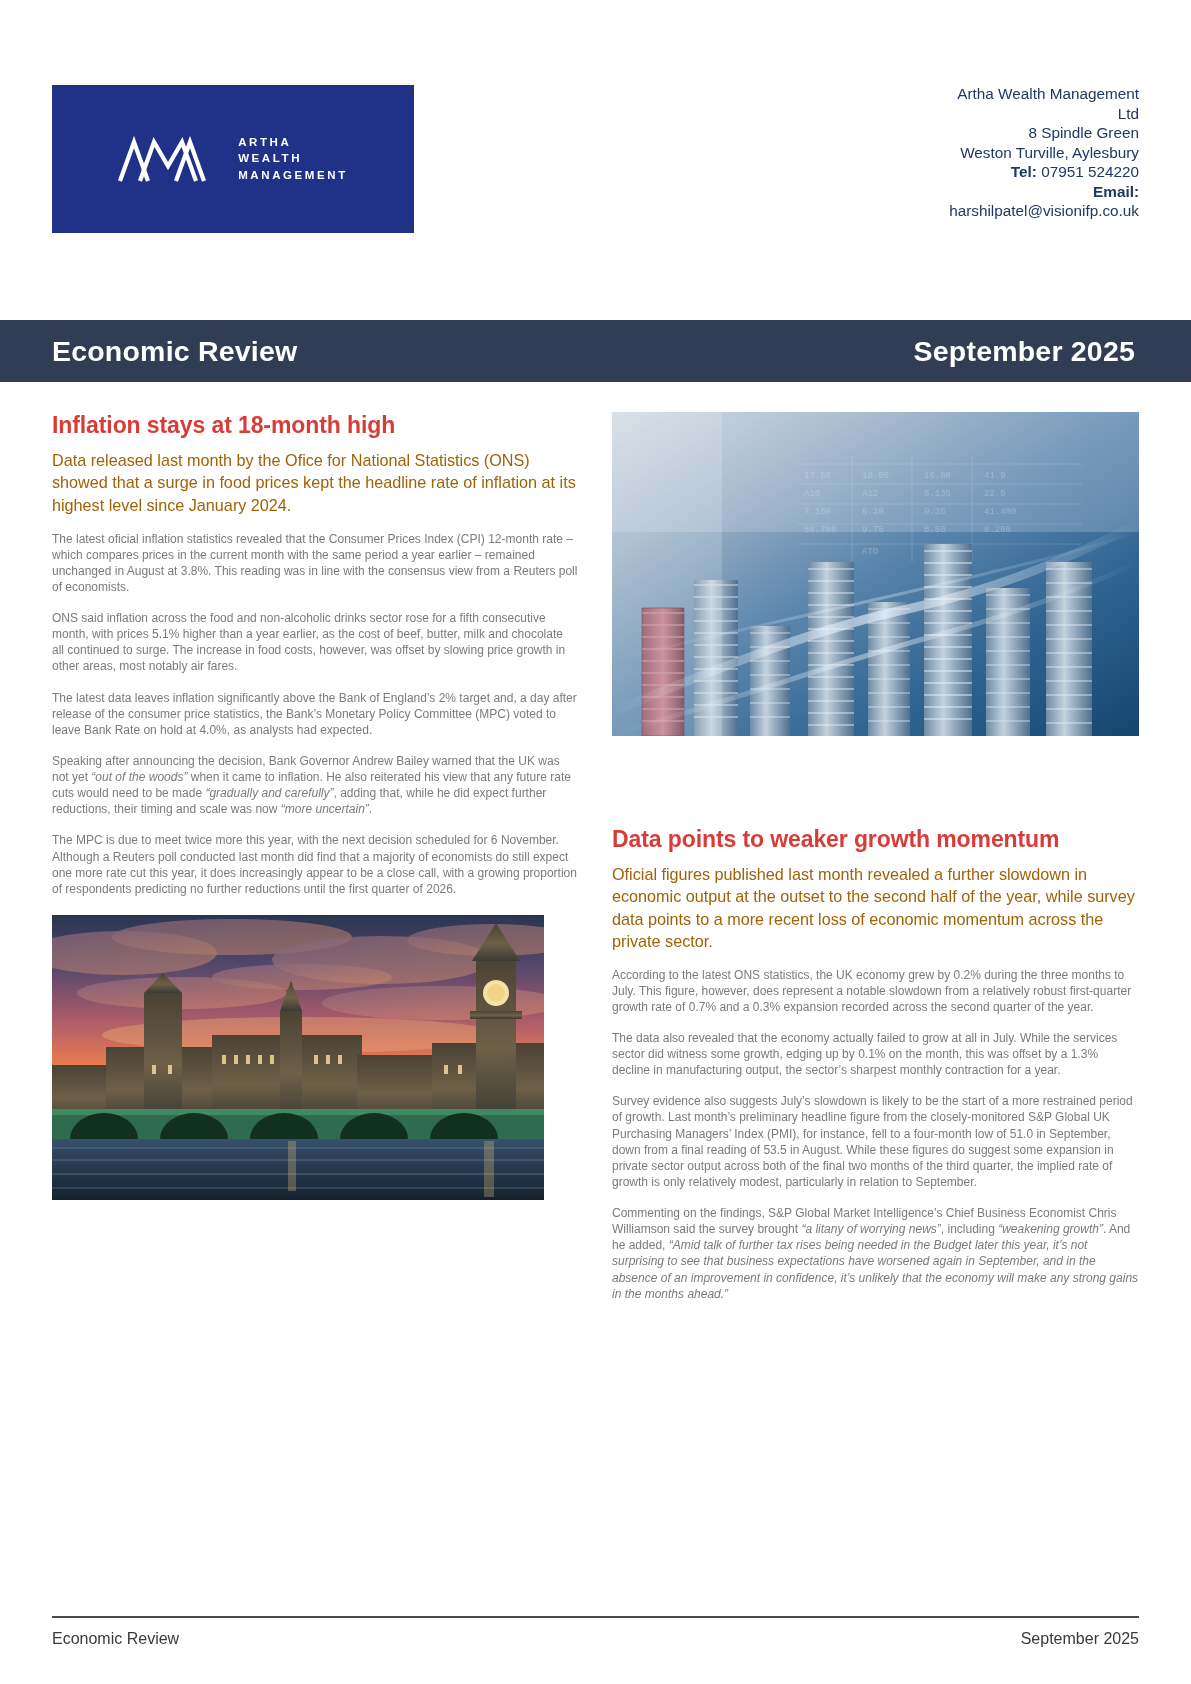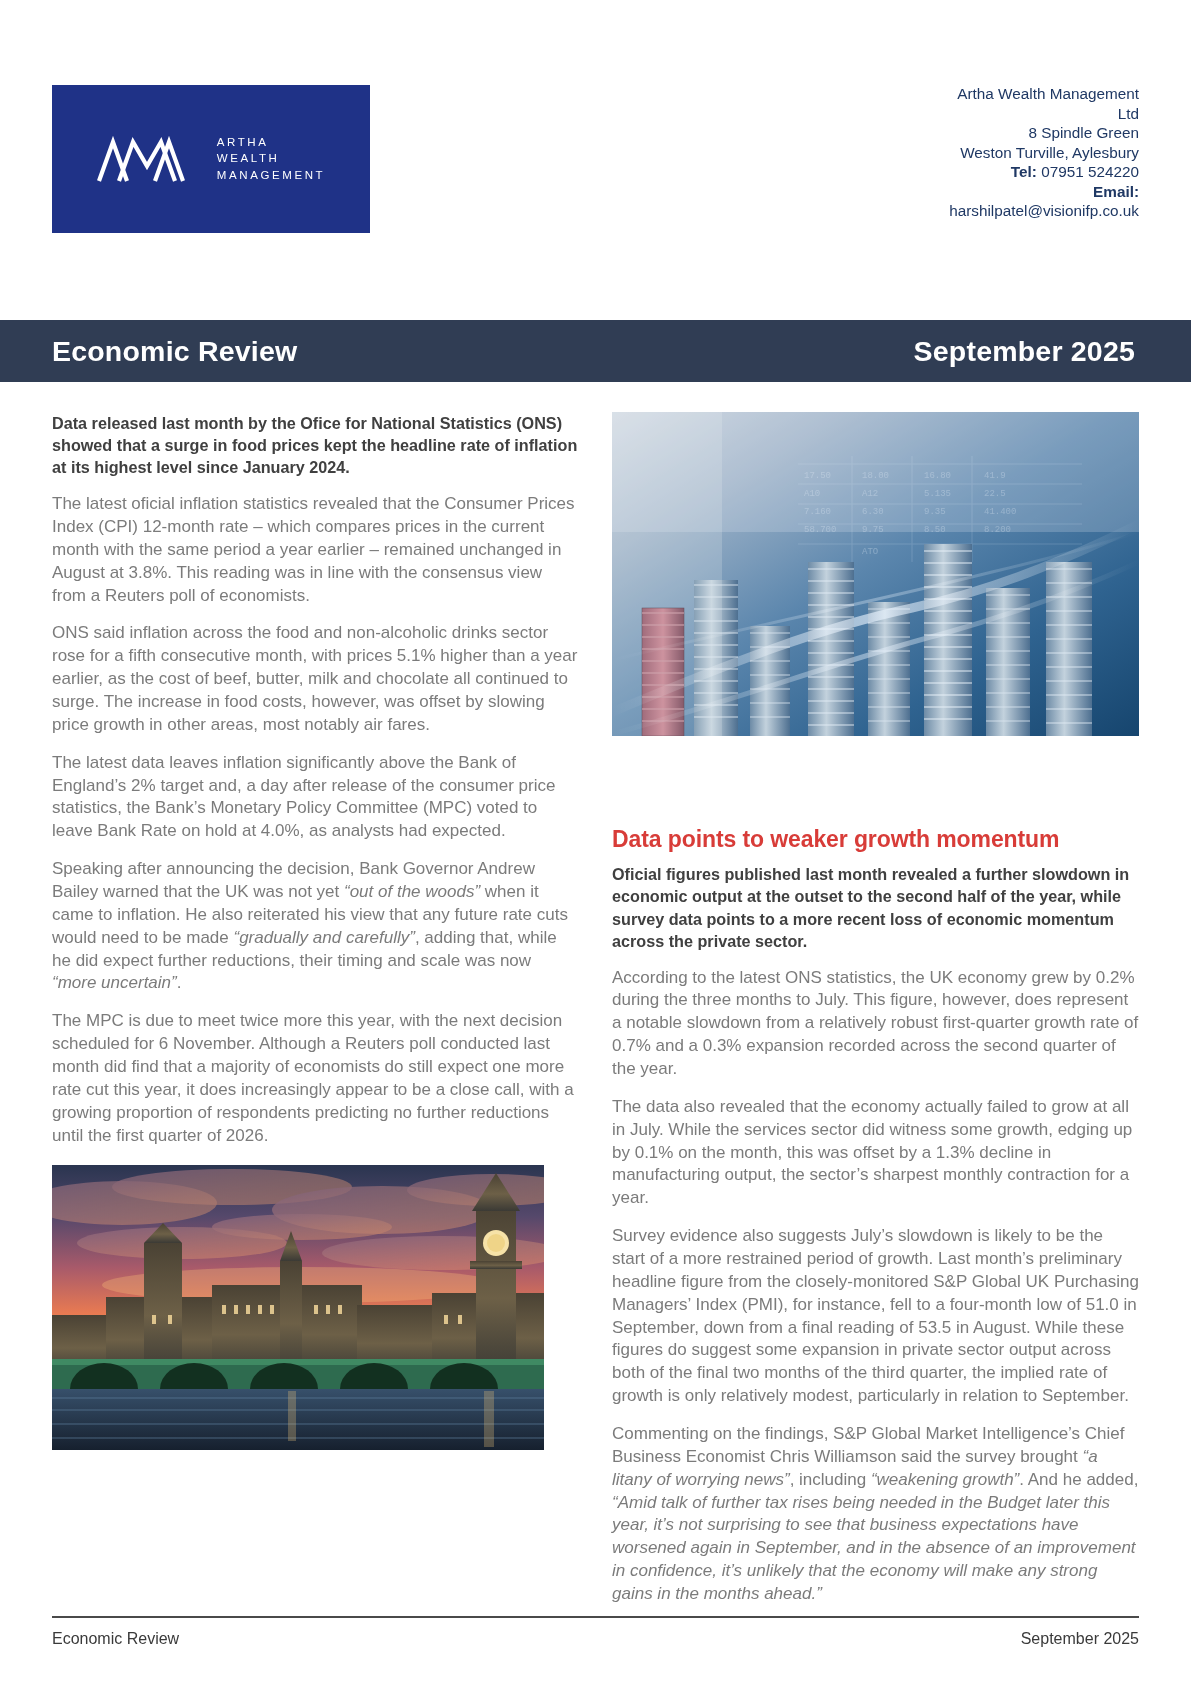--- a/index.html
+++ b/index.html
@@ -24,26 +24,27 @@
   .masthead {
     position: absolute;
     left: 0; top: 0;
     width: 1191px;
     height: 300px;
   }
   .logo-box {
     position: absolute;
     left: 52px;
     top: 85px;
-    width: 318px;
+    width: 362px;
     height: 148px;
     background: #1f3287;
     display: flex;
     align-items: center;
     justify-content: center;
+    font-weight: bold;
   }
   .logo-inner {
     display: flex;
     align-items: center;
     gap: 16px;
   }
   .logo-mark {
     width: 104px;
     height: 46px;
     display: block;
@@ -117,30 +118,30 @@
     margin: 0 0 11px 0;
     color: #d83c38;
     font-size: 23px;
     font-weight: bold;
     line-height: 1.15;
     letter-spacing: -0.1px;
     font-family: "Liberation Sans", sans-serif;
   }
   p.lead {
     margin: 0 0 15px 0;
-    color: #404040;
+    color: #a16207;
     font-size: 16.2px;
-    font-weight: bold;
+    font-weight: normal;
     line-height: 1.36;
     font-family: "Liberation Sans", sans-serif;
   }
   p.body {
     margin: 0 0 15px 0;
     color: #7b7b7b;
-    font-size: 17px;
+    font-size: 12px;
     line-height: 1.345;
     font-family: "Liberation Sans", sans-serif;
   }
   p.body:last-child { margin-bottom: 16px; }
   p.body i, p.body em { font-style: italic; }
 
   
   .photo {
     position: relative;
     overflow: hidden;
@@ -218,20 +219,21 @@
   </div>
 
   <div class="titlebar">
     <div class="t-left">Economic Review</div>
     <div class="t-right">September 2025</div>
   </div>
 
   <div class="cols">
 
     <div class="col left">
+      <h2 class="art-head">Inflation stays at 18-month high</h2>
       <p class="lead">Data released last month by the Ofice for National Statistics (ONS) showed that a surge in food prices kept the headline rate of inflation at its highest level since January 2024.</p>
       <p class="body">The latest oficial inflation statistics revealed that the Consumer Prices Index (CPI) 12-month rate – which compares prices in the current month with the same period a year earlier – remained unchanged in August at 3.8%. This reading was in line with the consensus view from a Reuters poll of economists.</p>
       <p class="body">ONS said inflation across the food and non-alcoholic drinks sector rose for a fifth consecutive month, with prices 5.1% higher than a year earlier, as the cost of beef, butter, milk and chocolate all continued to surge. The increase in food costs, however, was offset by slowing price growth in other areas, most notably air fares.</p>
       <p class="body">The latest data leaves inflation significantly above the Bank of England’s 2% target and, a day after release of the consumer price statistics, the Bank’s Monetary Policy Committee (MPC) voted to leave Bank Rate on hold at 4.0%, as analysts had expected.</p>
       <p class="body"><span>Speaking after announcing the decision, Bank Governor Andrew Bailey warned that the UK was not yet </span><i>“out of the woods”</i><span> when it came to inflation. He also reiterated his view that any future rate cuts would need to be made </span><i>“gradually and carefully”</i><span>, adding that, while he did expect further reductions, their timing and scale was now </span><i>“more uncertain”</i><span>.</span></p>
       <p class="body">The MPC is due to meet twice more this year, with the next decision scheduled for 6 November. Although a Reuters poll conducted last month did find that a majority of economists do still expect one more rate cut this year, it does increasingly appear to be a close call, with a growing proportion of respondents predicting no further reductions until the first quarter of 2026.</p>
 
       <div class="photo photo-parl">
         <svg width="492" height="285" viewBox="0 0 492 285" preserveAspectRatio="none">
           <defs>

